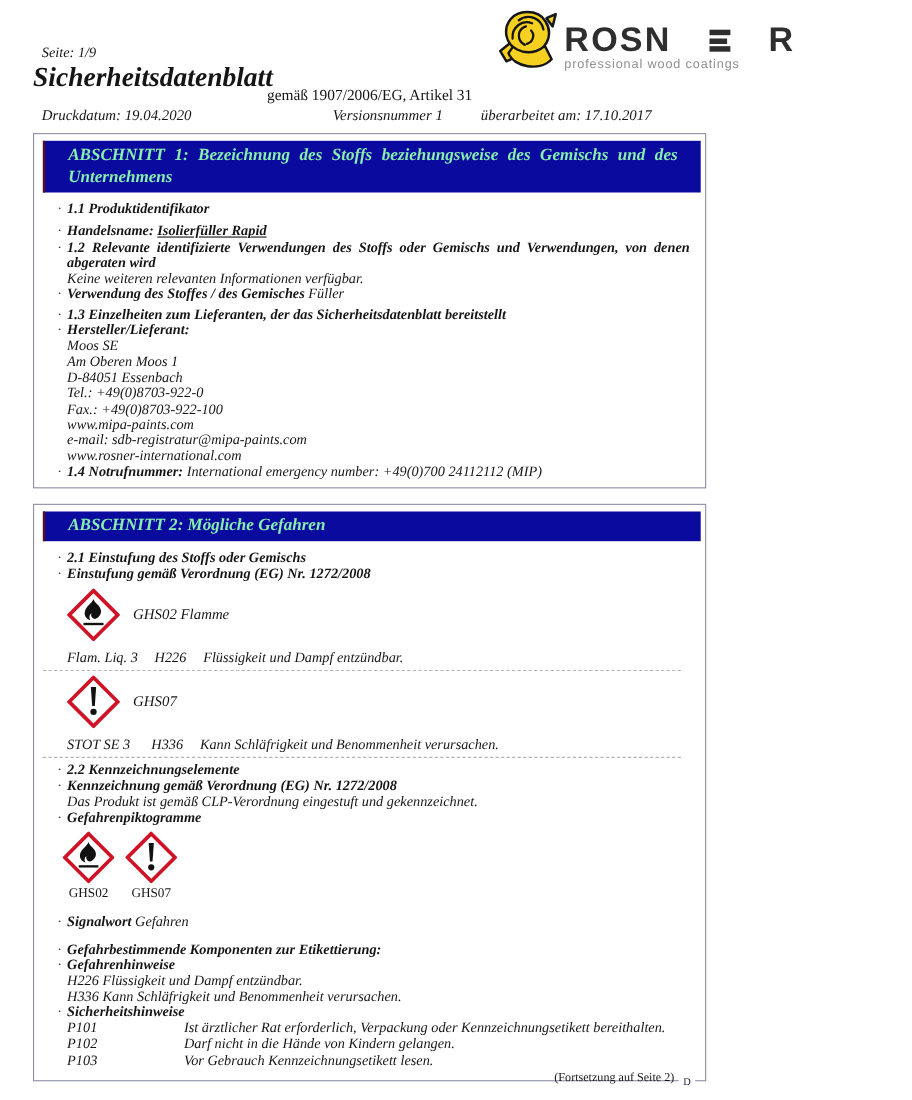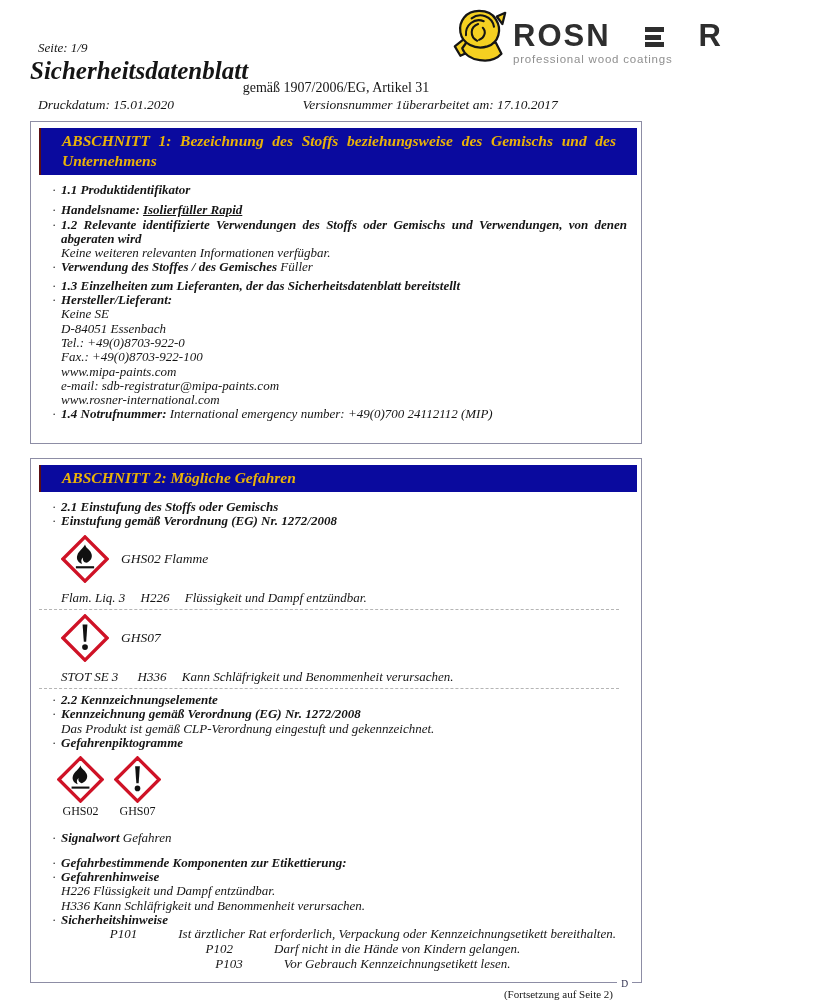--- a/index.html
+++ b/index.html
@@ -15,28 +15,28 @@
   .logo-txt { margin-left:5px; margin-top:16px; font-family:"Liberation Sans","DejaVu Sans",sans-serif; }
   .brand { display:flex; align-items:center; font-weight:bold; font-size:31px; letter-spacing:2px; color:#2e2e2e; line-height:28px;gap:32px; }
   .exi { display:flex; flex-direction:column; justify-content:space-between; width:19px; height:20px; margin:2px 3px 0 2px; }
   .exi i { display:block; height:5px; background:#2e2e2e; }
   .exi i.mid { width:16px; }
   .tagline { margin-top:3px; font-size:11.5px; color:#8f8f8f; letter-spacing:0.8px; }
   .doctitle { position:absolute; left:30px; top:57px; width:612px; text-align:left; font-weight:bold; font-style:italic; font-size:25px; }
   .docsub { position:absolute; left:30px; top:80px; width:612px; text-align:center; font-size:14px; }
   .dates { position:absolute; left:38px; top:97px; width:589px; display:grid; grid-template-columns:1fr auto 1fr; font-style:italic; font-size:13.5px; }
   .dates .d-mid { text-align:center;margin-left:40px; }
-  .dates .d-right { text-align:left; }
+  .dates .d-right { text-align:center; }
   
   .box { position:absolute; left:30px; width:610px; border:1.5px solid #8d8da5; background:#fff; }
   .box1 { top:121px; height:321px; }
   .box2 { top:458px; height:523px; }
   .secbar {
     margin:6px 4px 8px 8px; padding:3px 21px 4px 21px;
-    background:#0a0a9e; color:#eab308; font-weight:bold; font-style:italic;
+    background:#0a0a9e; color:#86efac; font-weight:bold; font-style:italic;
     font-size:15.5px; line-height:20px; text-align:justify;
     border-left:2px solid #5a0f12;
   }
   .rows { padding:0 14px 0 0; }
   .row { position:relative; padding-left:30px; font-style:italic; font-size:13px; line-height:14.3px; }
   .row .bullet { position:absolute; left:21px; top:0; font-style:normal; color:#333; }
   .lbl { font-weight:bold; }
   .und { text-decoration:underline; }
   .just { text-align:justify; }
   .mt2{margin-top:2px}.mt4{margin-top:4px}.mt6{margin-top:6px}.mt8{margin-top:8px}
@@ -46,22 +46,22 @@
   .pictorow { display:flex; align-items:center; margin-left:30px; }
   .pictorow .plabel { margin-left:12px; font-style:italic; font-size:13.5px; }
   .ghs { flex:0 0 auto; }
   .pictopair { display:flex; margin-left:26px;align-items:flex-end; }
   .pictocell { display:flex; flex-direction:column; align-items:center; margin-right:10px; }
   .pictocell .caption { font-size:12px; font-style:normal; margin-top:1px; }
   .classline .code { margin-right:12px; }
   .classline .hcode { margin-right:12px; }
   .classline2 .code { margin-right:16px; }
   .prow .pcode { display:inline-block; width:103px; }
-  .prow { line-height:14.8px;text-align:center; }
-  .fortsetzung { text-align:right; padding-right:14px; font-size:11px; font-style:normal; margin-top:16px; }
+  .prow { line-height:14.8px; }
+  .fortsetzung { text-align:right; padding-right:14px; font-size:11px; font-style:normal; margin-top:2px; }
   .dmark {
     position:absolute; right:9px; bottom:-7px; background:#fff; padding:0 4px;
     font-size:9.5px; font-style:normal; color:#2a2a4a; font-family:"Liberation Serif",serif;
   }
 </style>
 </head>
 <body>
 
 <div class="page">
 
@@ -93,21 +93,21 @@
         <span>R</span>
       </div>
       <div class="tagline">professional wood coatings</div>
     </div>
   </div>
 
   <div class="doctitle">Sicherheitsdatenblatt</div>
   <div class="docsub">gemäß 1907/2006/EG, Artikel 31</div>
 
   <div class="dates">
-    <span class="d-left">Druckdatum: 15.01.2020</span>
+    <span class="d-left">Druckdatum: 19.04.2020</span>
     <span class="d-mid">Versionsnummer 1</span>
     <span class="d-right">überarbeitet am: 17.10.2017</span>
   </div>
 
   <div class="box box1">
     <div class="secbar">ABSCHNITT 1: Bezeichnung des Stoffs beziehungsweise des Gemischs und des Unternehmens</div>
     <div class="rows">
 
       <div class="row mt8">
         <span class="bullet">·</span>
@@ -138,21 +138,22 @@
       <div class="row mt4">
         <span class="bullet">·</span>
         <span class="lbl">1.3 Einzelheiten zum Lieferanten, der das Sicherheitsdatenblatt bereitstellt</span>
       </div>
 
       <div class="row">
         <span class="bullet">·</span>
         <span class="lbl">Hersteller/Lieferant:</span>
       </div>
 
-      <div class="row">Keine SE</div>
+      <div class="row">Moos SE</div>
+      <div class="row">Am Oberen Moos 1</div>
       <div class="row">D-84051 Essenbach</div>
       <div class="row">Tel.: +49(0)8703-922-0</div>
       <div class="row">Fax.: +49(0)8703-922-100</div>
       <div class="row">www.mipa-paints.com</div>
       <div class="row">e-mail: sdb-registratur@mipa-paints.com</div>
       <div class="row">www.rosner-international.com</div>
 
       <div class="row">
         <span class="bullet">·</span>
         <span class="lbl">1.4 Notrufnummer:</span>

